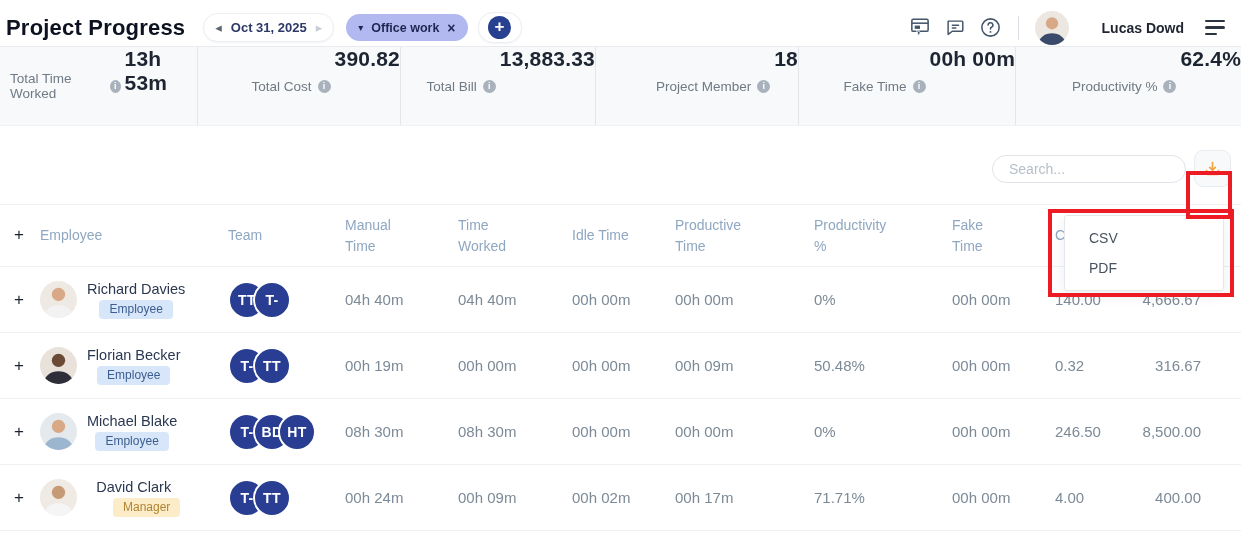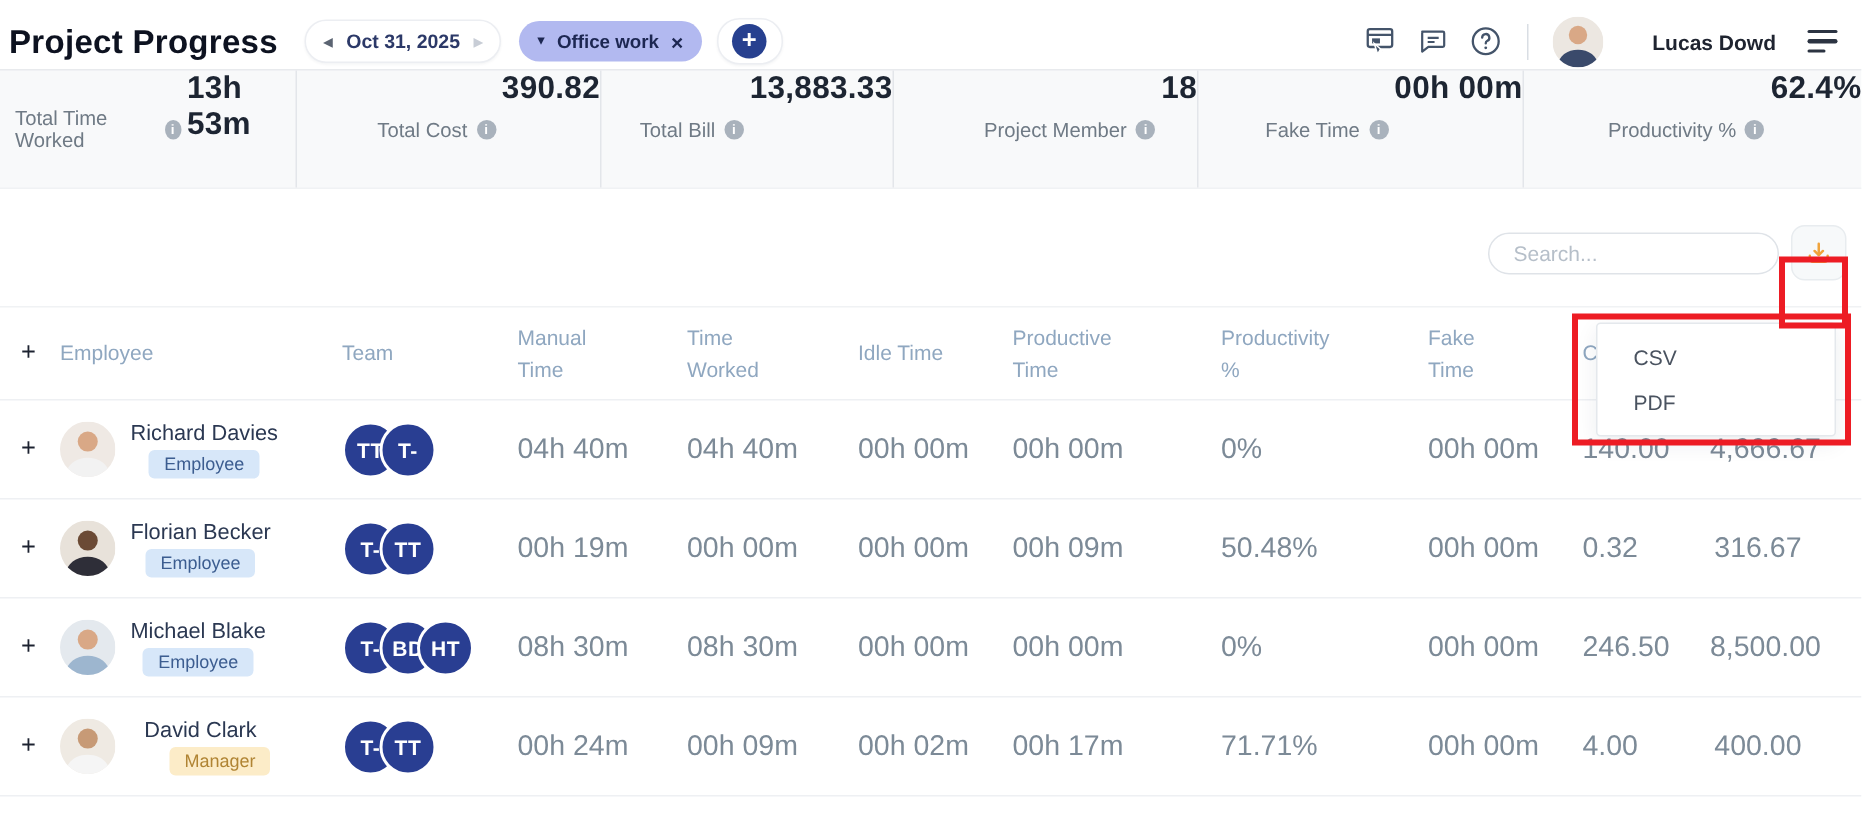--- a/index.html
+++ b/index.html
@@ -75,21 +75,21 @@
   .emp-meta { display:flex; flex-direction:column; align-items:center; gap:3px; }
   .emp-name { font-size:14.5px; font-weight:500; color:#2b3852; }
   .badge { font-size:12px; font-weight:500; padding:2.5px 10px; border-radius:4px; }
   .badge.employee { background:#d7e7f9; color:#3c5d90; }
   .badge.manager { background:#fcecc8; color:#b08433;margin-left:26px; }
   .team-cell { display:flex; }
   .team-circle { width:38px; height:38px; border-radius:50%; background:#293e92; border:2px solid #fff;
                  color:#fff; font-size:14px; font-weight:700; letter-spacing:.4px;
                  display:flex; align-items:center; justify-content:center; }
   .team-circle + .team-circle { margin-left:-13px; }
-  .vcell { font-size:19px; color:#7c8a97; }
+  .vcell { font-size:15px; color:#7c8a97; }
   .bill-cell { text-align:right; padding-right:40px; }
 
   
   .export-menu { position:absolute; left:1064px; top:215px; width:160px; height:76px; background:#fff;
                  border:1px solid #e4e8ec; border-radius:3px; box-shadow:0 5px 14px rgba(30,40,60,.08);
                  z-index:10; display:flex; flex-direction:column; justify-content:center; gap:6px; }
   .export-item { font-size:14px; color:#4a5360; padding:4px 0 4px 24px; cursor:pointer; }
   .annotation { position:absolute; border:4px solid #ed1c24; z-index:20; pointer-events:none; }
   .ann-btn { left:1186px; top:171px; width:46px; height:48px; }
   .ann-menu { left:1048px; top:209px; width:186px; height:88px; }

